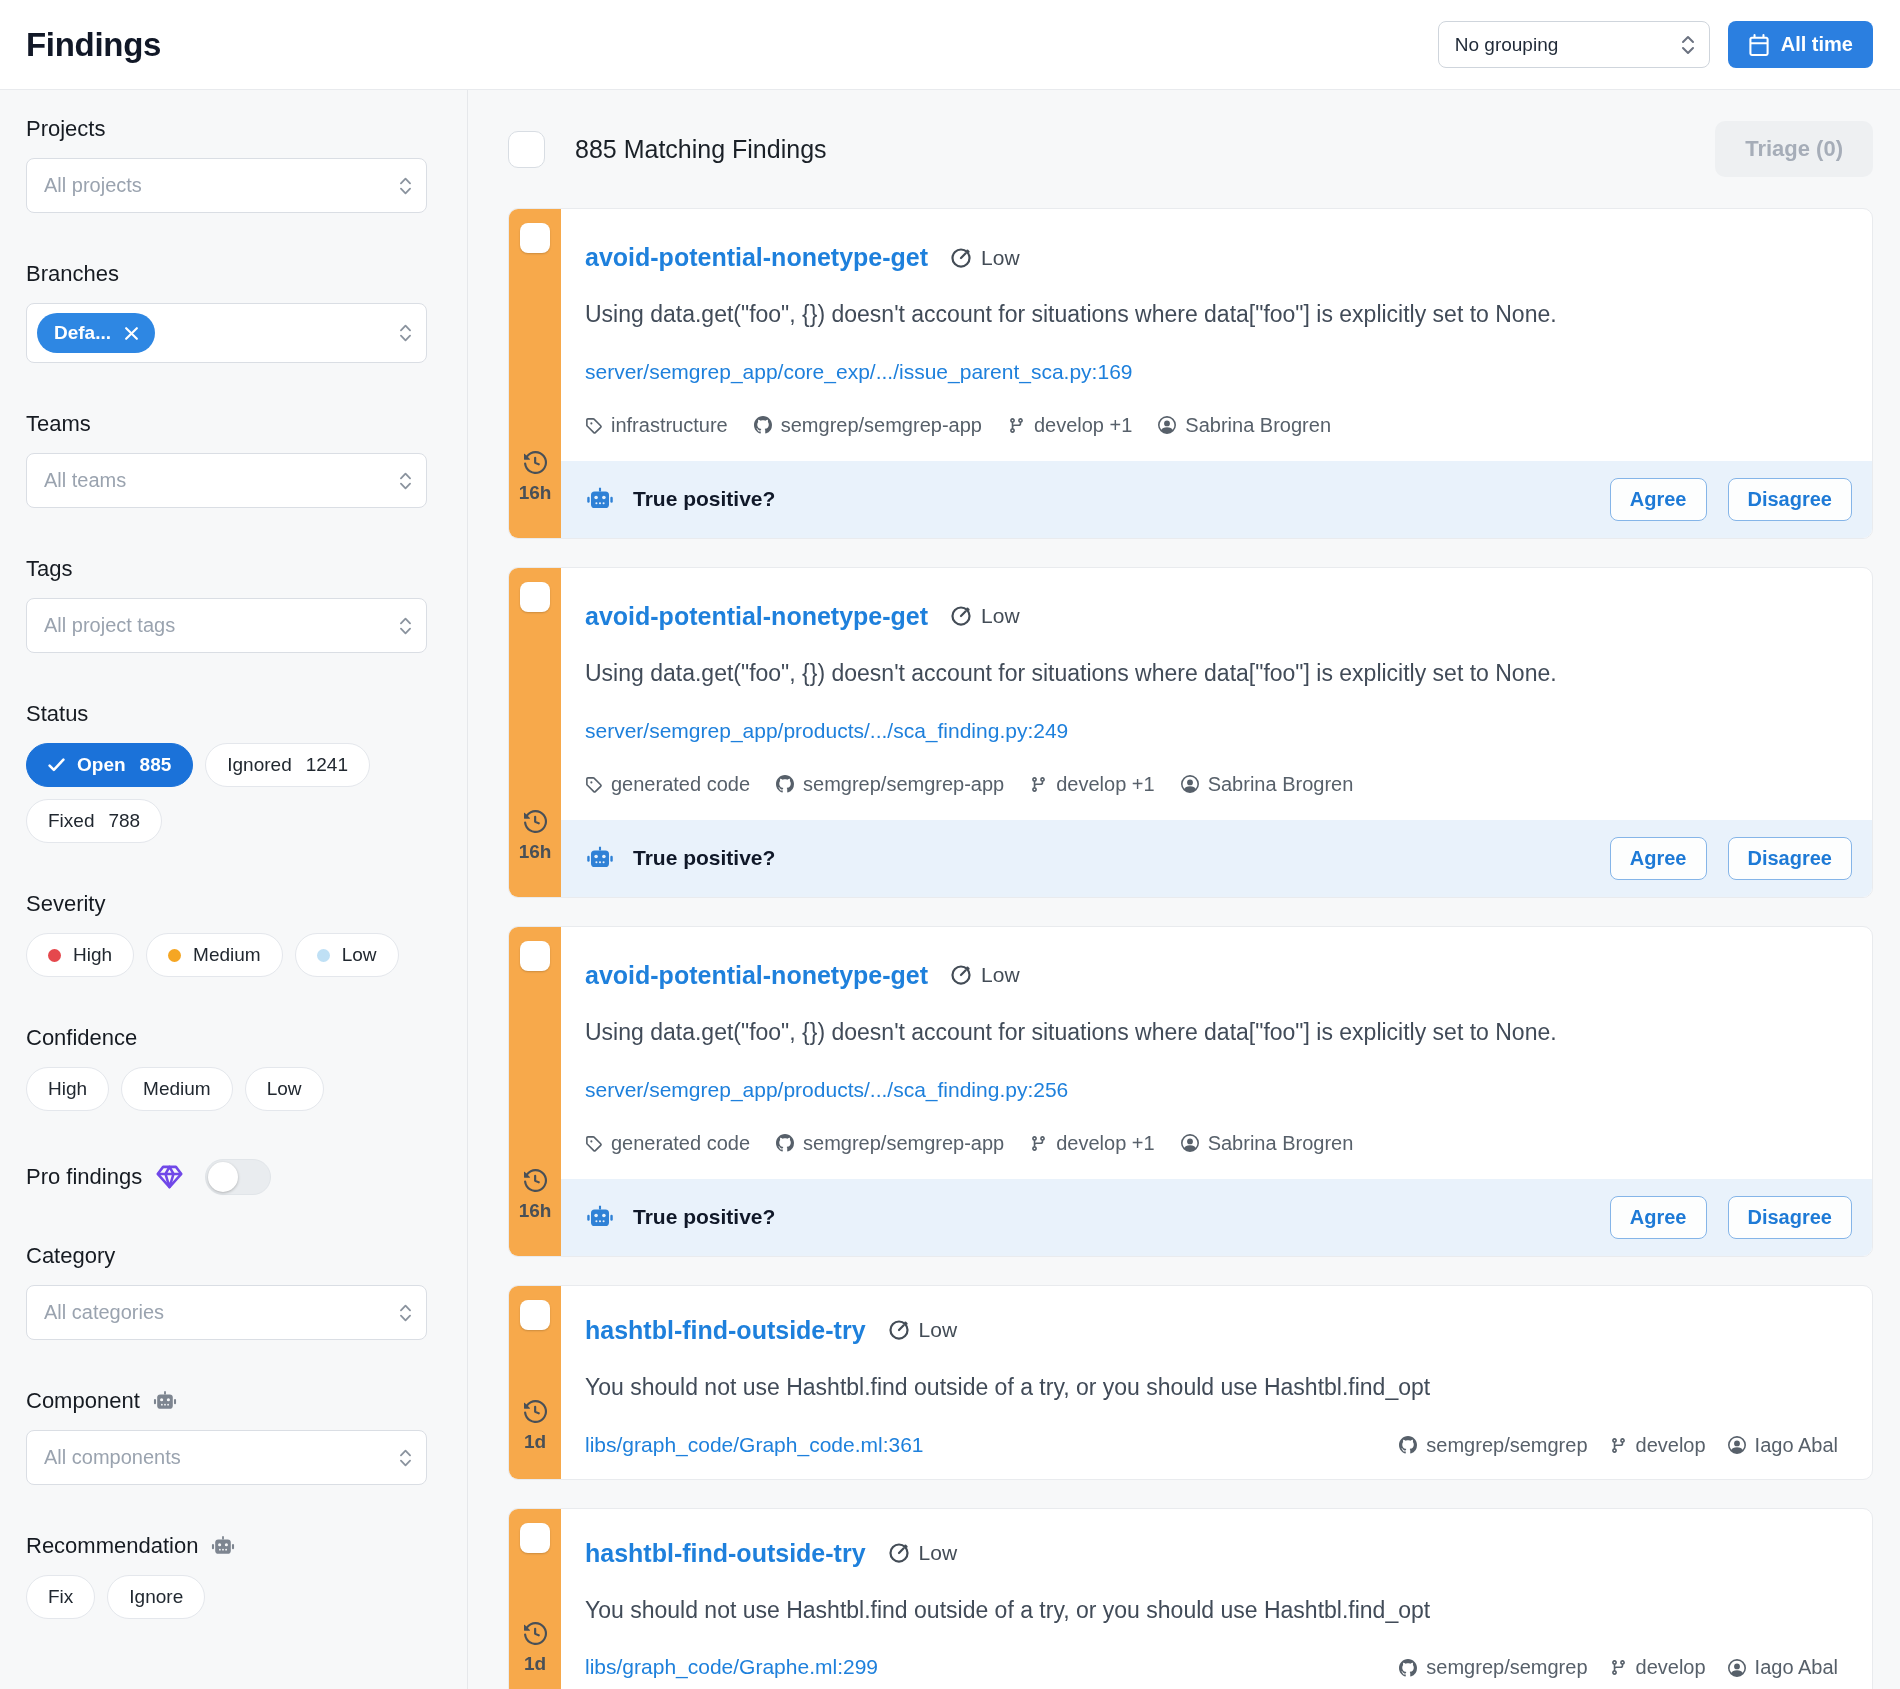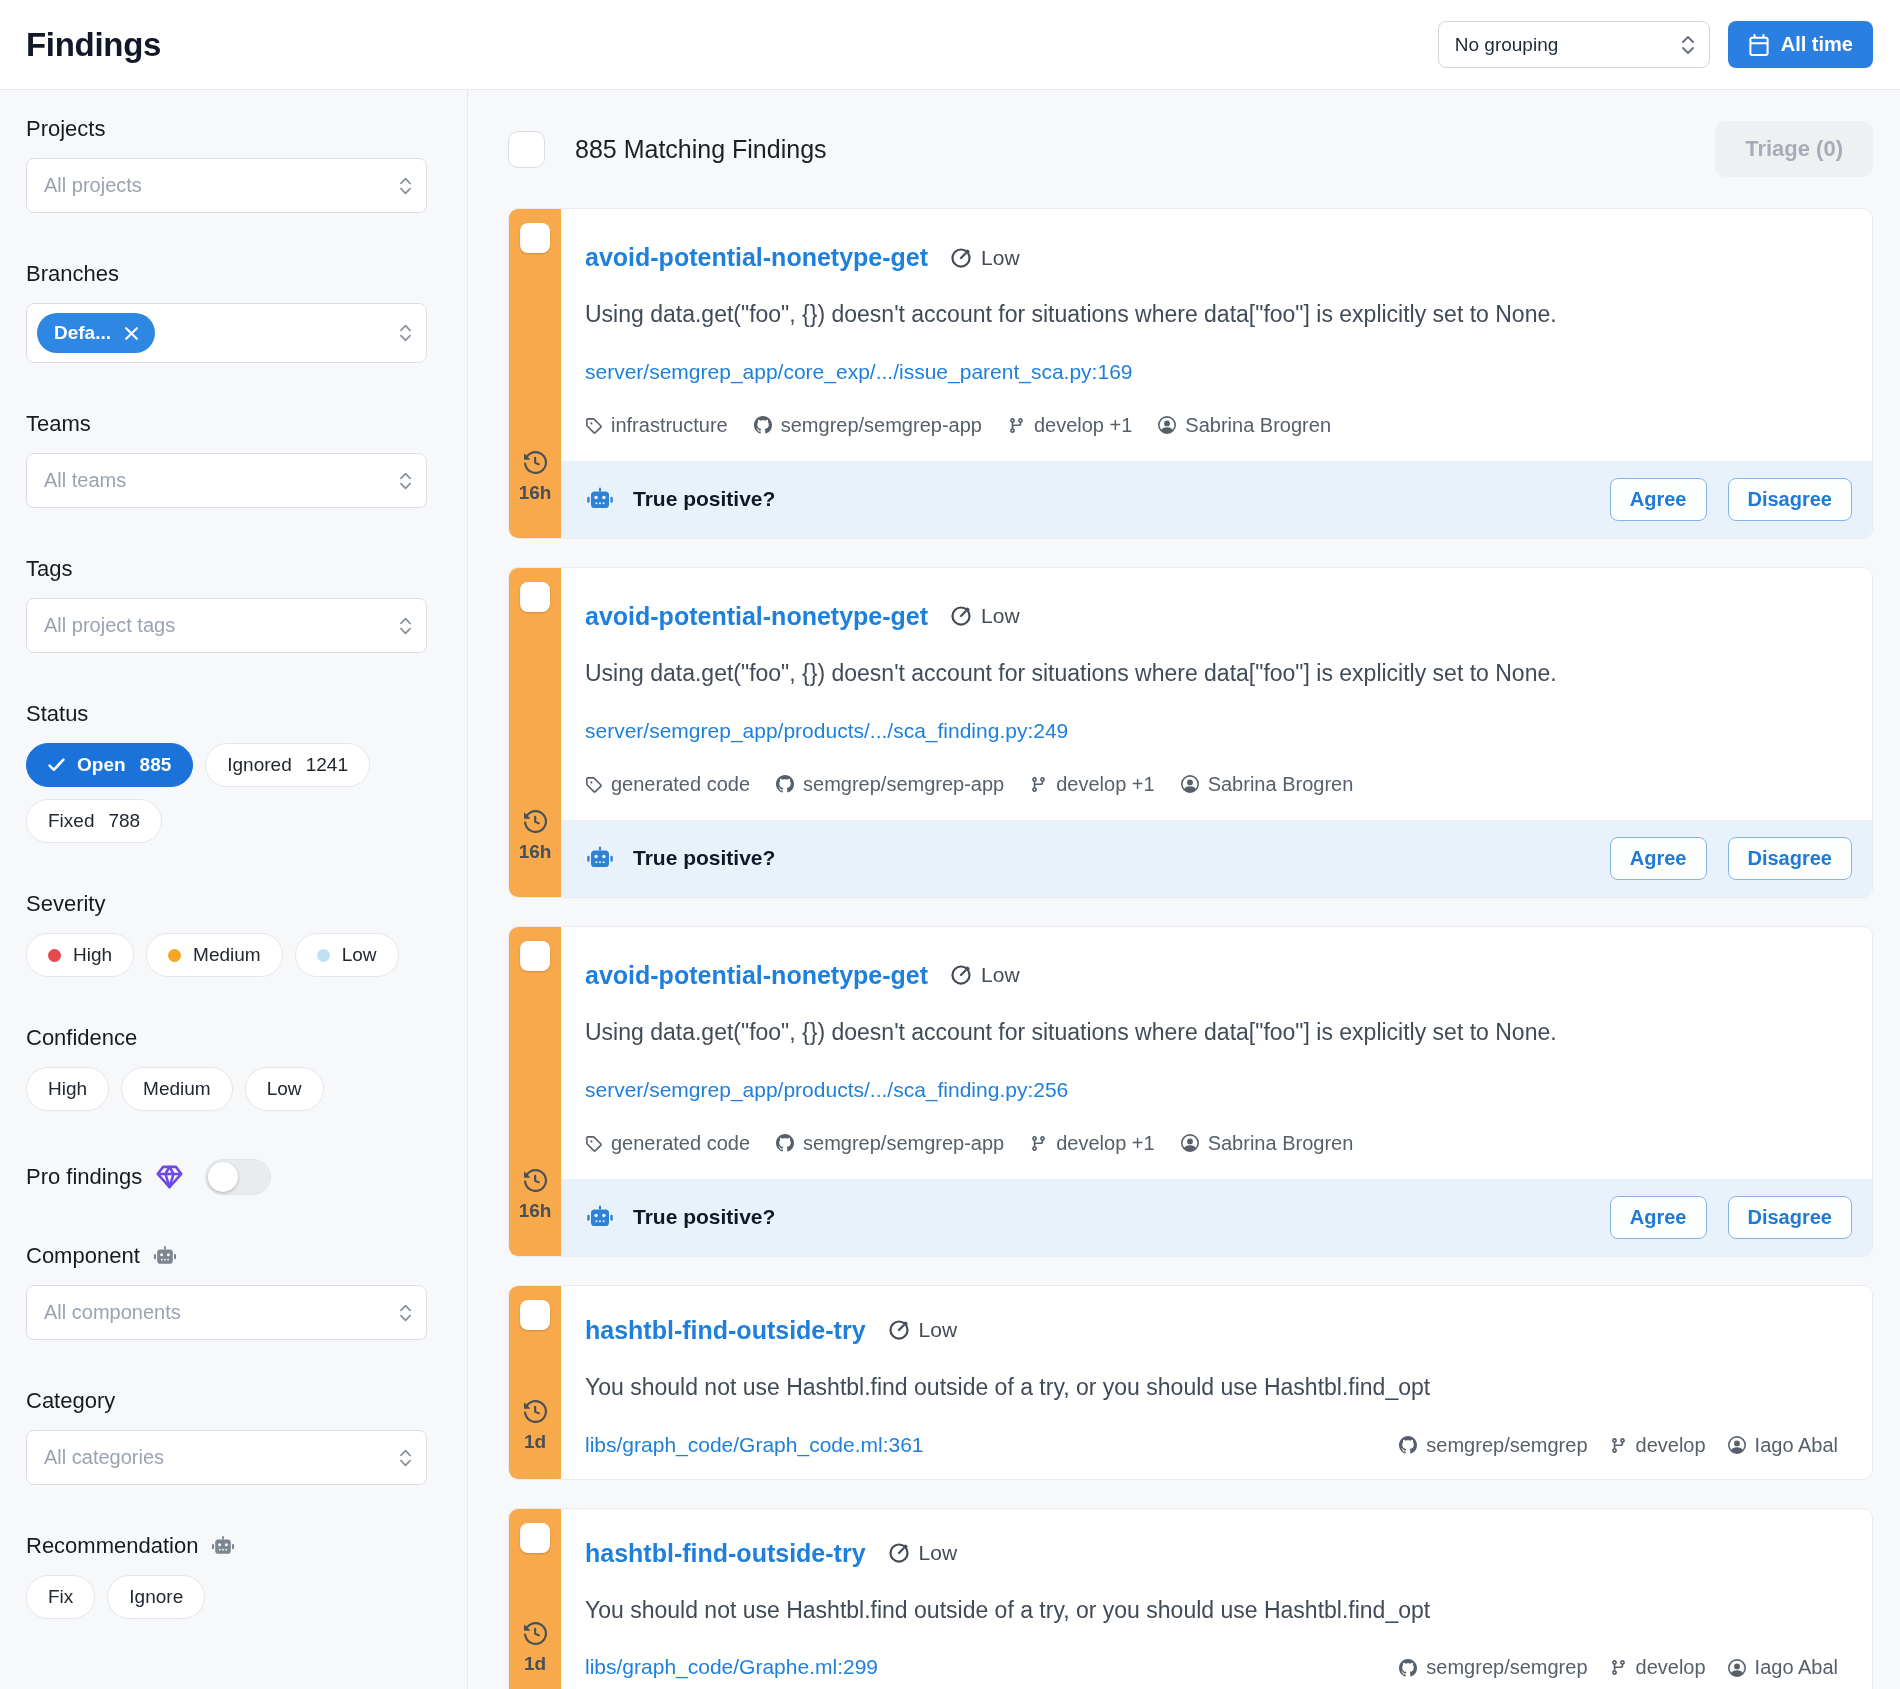--- a/index.html
+++ b/index.html
@@ -235,20 +235,33 @@
           <path d="M4.2 1h7.6L15 5.2 8 13 1 5.2 4.2 1Z"></path>
           <path d="M1 5.2h14M5.6 5.2 8 13l2.4-7.8M5.6 5.2 8 1l2.4 4.2"></path>
         </svg>
       </span>
       <span class="toggle">
           <span class="knob"></span>
         </span>
     </div>
 
     <div class="fsection">
+      <div class="flabel">Category</div>
+      <div class="sselect">
+        <span class="ph">All categories</span>
+        <span class="icon updown">
+          <svg width="13" height="20" viewBox="0 0 14 22" fill="none" stroke="currentColor" stroke-width="2" stroke-linecap="round" stroke-linejoin="round">
+              <polyline points="2,8 7,3 12,8"></polyline>
+              <polyline points="2,14 7,19 12,14"></polyline>
+            </svg>
+        </span>
+      </div>
+    </div>
+
+    <div class="fsection">
       <div class="flabel">
         <span>Component</span>
         <span class="icon">
           <svg width="26" height="22" viewBox="0 0 20 16" fill="#7d8590">
             <rect x="4" y="3" width="12" height="11" rx="2.4"></rect>
             <rect x="9.3" y="0.5" width="1.4" height="2.5"></rect>
             <rect x="1.5" y="6.5" width="1.6" height="4" rx="0.8"></rect>
             <rect x="16.9" y="6.5" width="1.6" height="4" rx="0.8"></rect>
             <circle cx="7.4" cy="7" r="1.2" fill="#f7f8f9"></circle>
               <circle cx="12.6" cy="7" r="1.2" fill="#f7f8f9"></circle>
@@ -263,33 +276,20 @@
         <span class="icon updown">
           <svg width="13" height="20" viewBox="0 0 14 22" fill="none" stroke="currentColor" stroke-width="2" stroke-linecap="round" stroke-linejoin="round">
               <polyline points="2,8 7,3 12,8"></polyline>
               <polyline points="2,14 7,19 12,14"></polyline>
             </svg>
         </span>
       </div>
     </div>
 
     <div class="fsection">
-      <div class="flabel">Category</div>
-      <div class="sselect">
-        <span class="ph">All categories</span>
-        <span class="icon updown">
-          <svg width="13" height="20" viewBox="0 0 14 22" fill="none" stroke="currentColor" stroke-width="2" stroke-linecap="round" stroke-linejoin="round">
-              <polyline points="2,8 7,3 12,8"></polyline>
-              <polyline points="2,14 7,19 12,14"></polyline>
-            </svg>
-        </span>
-      </div>
-    </div>
-
-    <div class="fsection">
       <div class="flabel">
         <span>Recommendation</span>
         <span class="icon">
           <svg width="26" height="22" viewBox="0 0 20 16" fill="#7d8590">
             <rect x="4" y="3" width="12" height="11" rx="2.4"></rect>
             <rect x="9.3" y="0.5" width="1.4" height="2.5"></rect>
             <rect x="1.5" y="6.5" width="1.6" height="4" rx="0.8"></rect>
             <rect x="16.9" y="6.5" width="1.6" height="4" rx="0.8"></rect>
             <circle cx="7.4" cy="7" r="1.2" fill="#f7f8f9"></circle>
               <circle cx="12.6" cy="7" r="1.2" fill="#f7f8f9"></circle>

